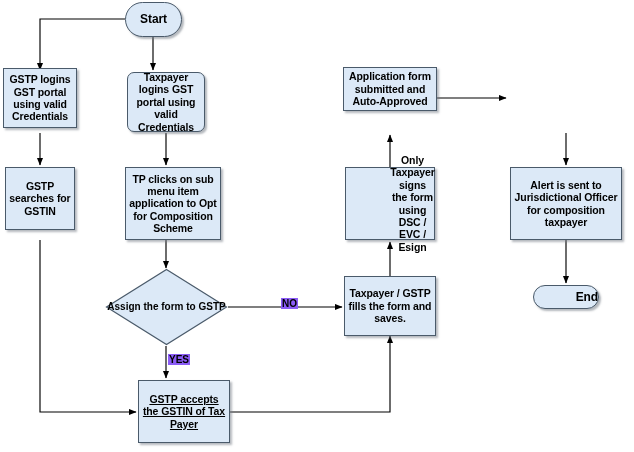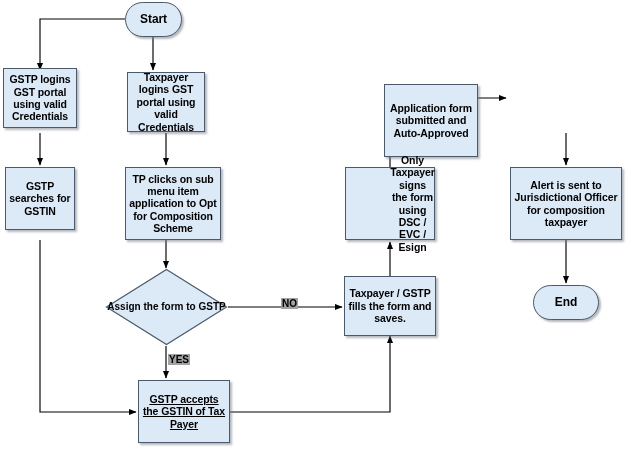--- a/index.html
+++ b/index.html
@@ -68,21 +68,21 @@
     align-items: center;
     justify-content: center;
     text-align: center;
     font-size: 10px;
     font-weight: bold;
     line-height: 1.2;
     color: #000;
   }
   .edge-label {
     position: absolute;
-    background: #a3a3a3;
+    background: #8b5cf6;
     font-size: 10px;
     font-weight: bold;
     color: #000;
     padding: 0 1px;
     z-index: 3;
     line-height: 1.1;
   }
 </style>
 </head>
 <body>
@@ -128,25 +128,25 @@
   </svg>
 
   <div class="node terminator" style="left:125px; top:2px; width:57px; height:35px;">
     <span>Start</span>
   </div>
 
   <div class="node process" style="left:3px; top:68px; width:74px; height:60px;">
     <span>GSTP logins GST portal using valid Credentials</span>
   </div>
 
-  <div class="node process" style="left:127px; top:72px; width:78px; height:60px;">
+  <div class="node process" style="left:127px; top:72px; width:78px; height:60px;border-radius:7px;">
     <span>Taxpayer logins GST portal using valid Credentials</span>
   </div>
 
-  <div class="node process" style="left:343px; top:84px; width:94px; height:73px;margin-left:41px;">
+  <div class="node process" style="left:343px; top:67px; width:94px; height:44px;">
     <span>Application form submitted and Auto-Approved</span>
   </div>
 
 
   <div class="node process" style="left:5px; top:167px; width:70px; height:63px;">
     <span>GSTP searches for GSTIN</span>
   </div>
 
   <div class="node process" style="left:125px; top:167px; width:96px; height:73px;">
     <span>TP clicks on sub menu item application to Opt for Composition Scheme</span>
@@ -168,21 +168,21 @@
   </div>
 
   <div class="node process" style="left:344px; top:276px; width:92px; height:60px;">
     <span>Taxpayer / GSTP fills the form and saves.</span>
   </div>
 
   <div class="node process" style="left:138px; top:380px; width:92px; height:63px;text-decoration:underline;">
     <span>GSTP accepts the GSTIN of Tax Payer</span>
   </div>
 
-  <div class="node terminator" style="left:533px; top:285px; width:66px; height:35px;">
+  <div class="node terminator" style="left:533px; top:285px; width:66px; height:24px;justify-content:flex-end;">
     <span>End</span>
   </div>
 
   <div class="edge-label" style="left:281px; top:298px;">
     <span>NO</span>
   </div>
   <div class="edge-label" style="left:168px; top:354px;">
     <span>YES</span>
   </div>
 

